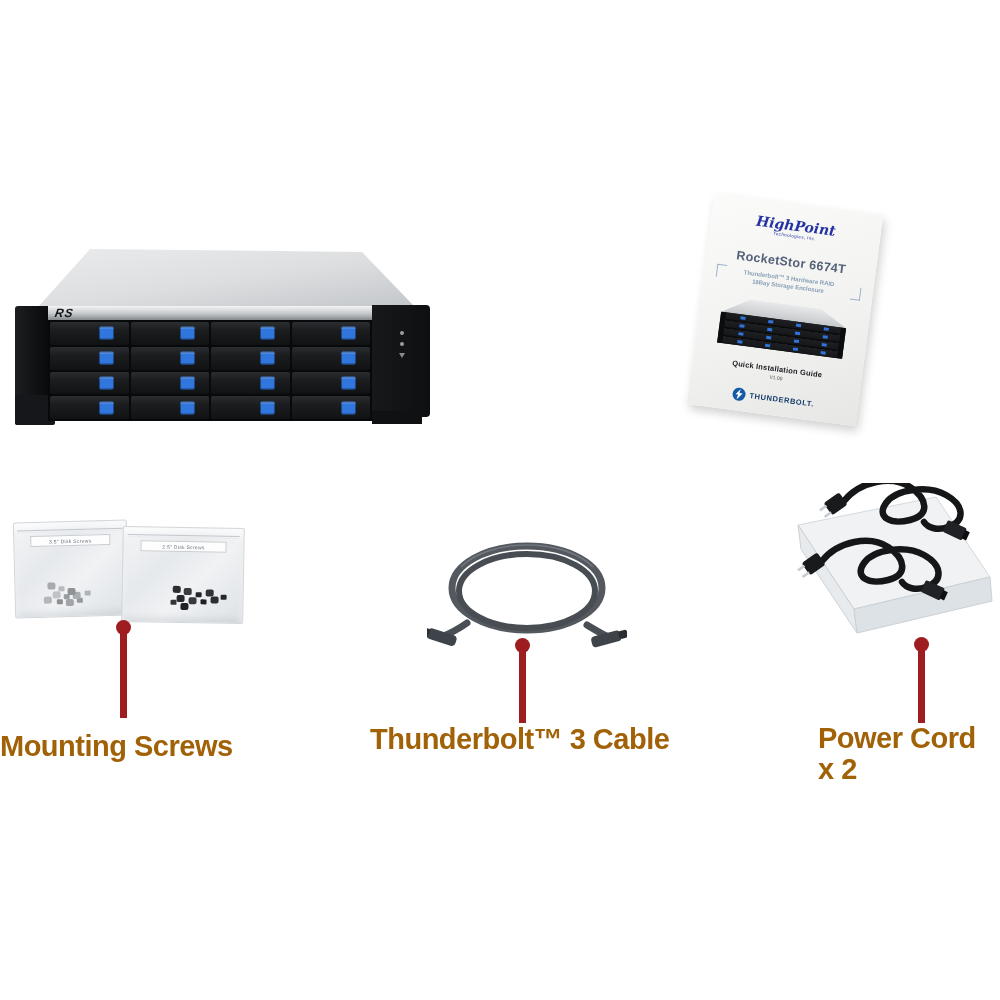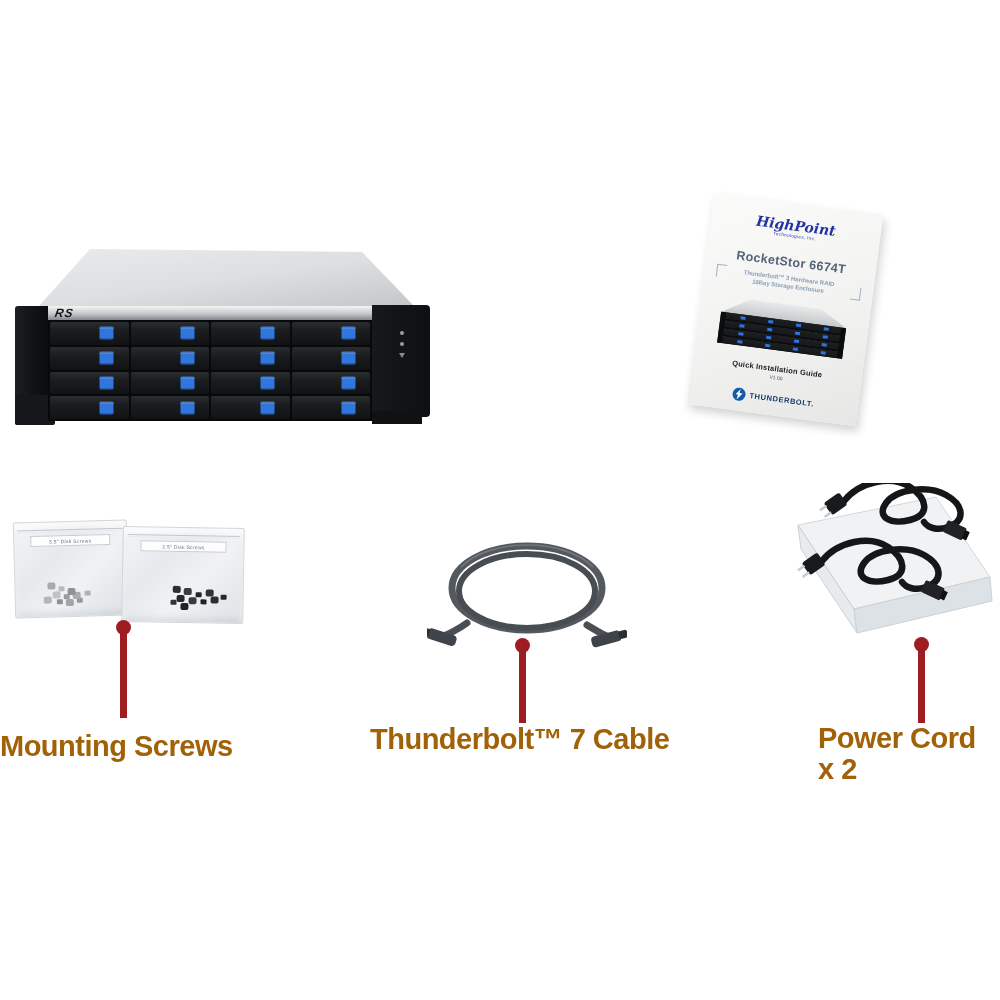--- a/index.html
+++ b/index.html
@@ -265,20 +265,20 @@
   </div>
   <div id="pin-power" class="abs pin">
     <div class="dot"></div>
       <div class="stem"></div>
   </div>
 
   <div id="cap-screws" class="abs caption">
     <div>Mounting Screws</div>
   </div>
   <div id="cap-cable" class="abs caption">
-    <div>Thunderbolt™ 7 Cable</div>
+    <div>Thunderbolt™ 3 Cable</div>
   </div>
   <div id="cap-power" class="abs caption">
     <div>Power Cord</div>
     <div>x 2</div>
   </div>
 
 </div>
 
 </body></html>

